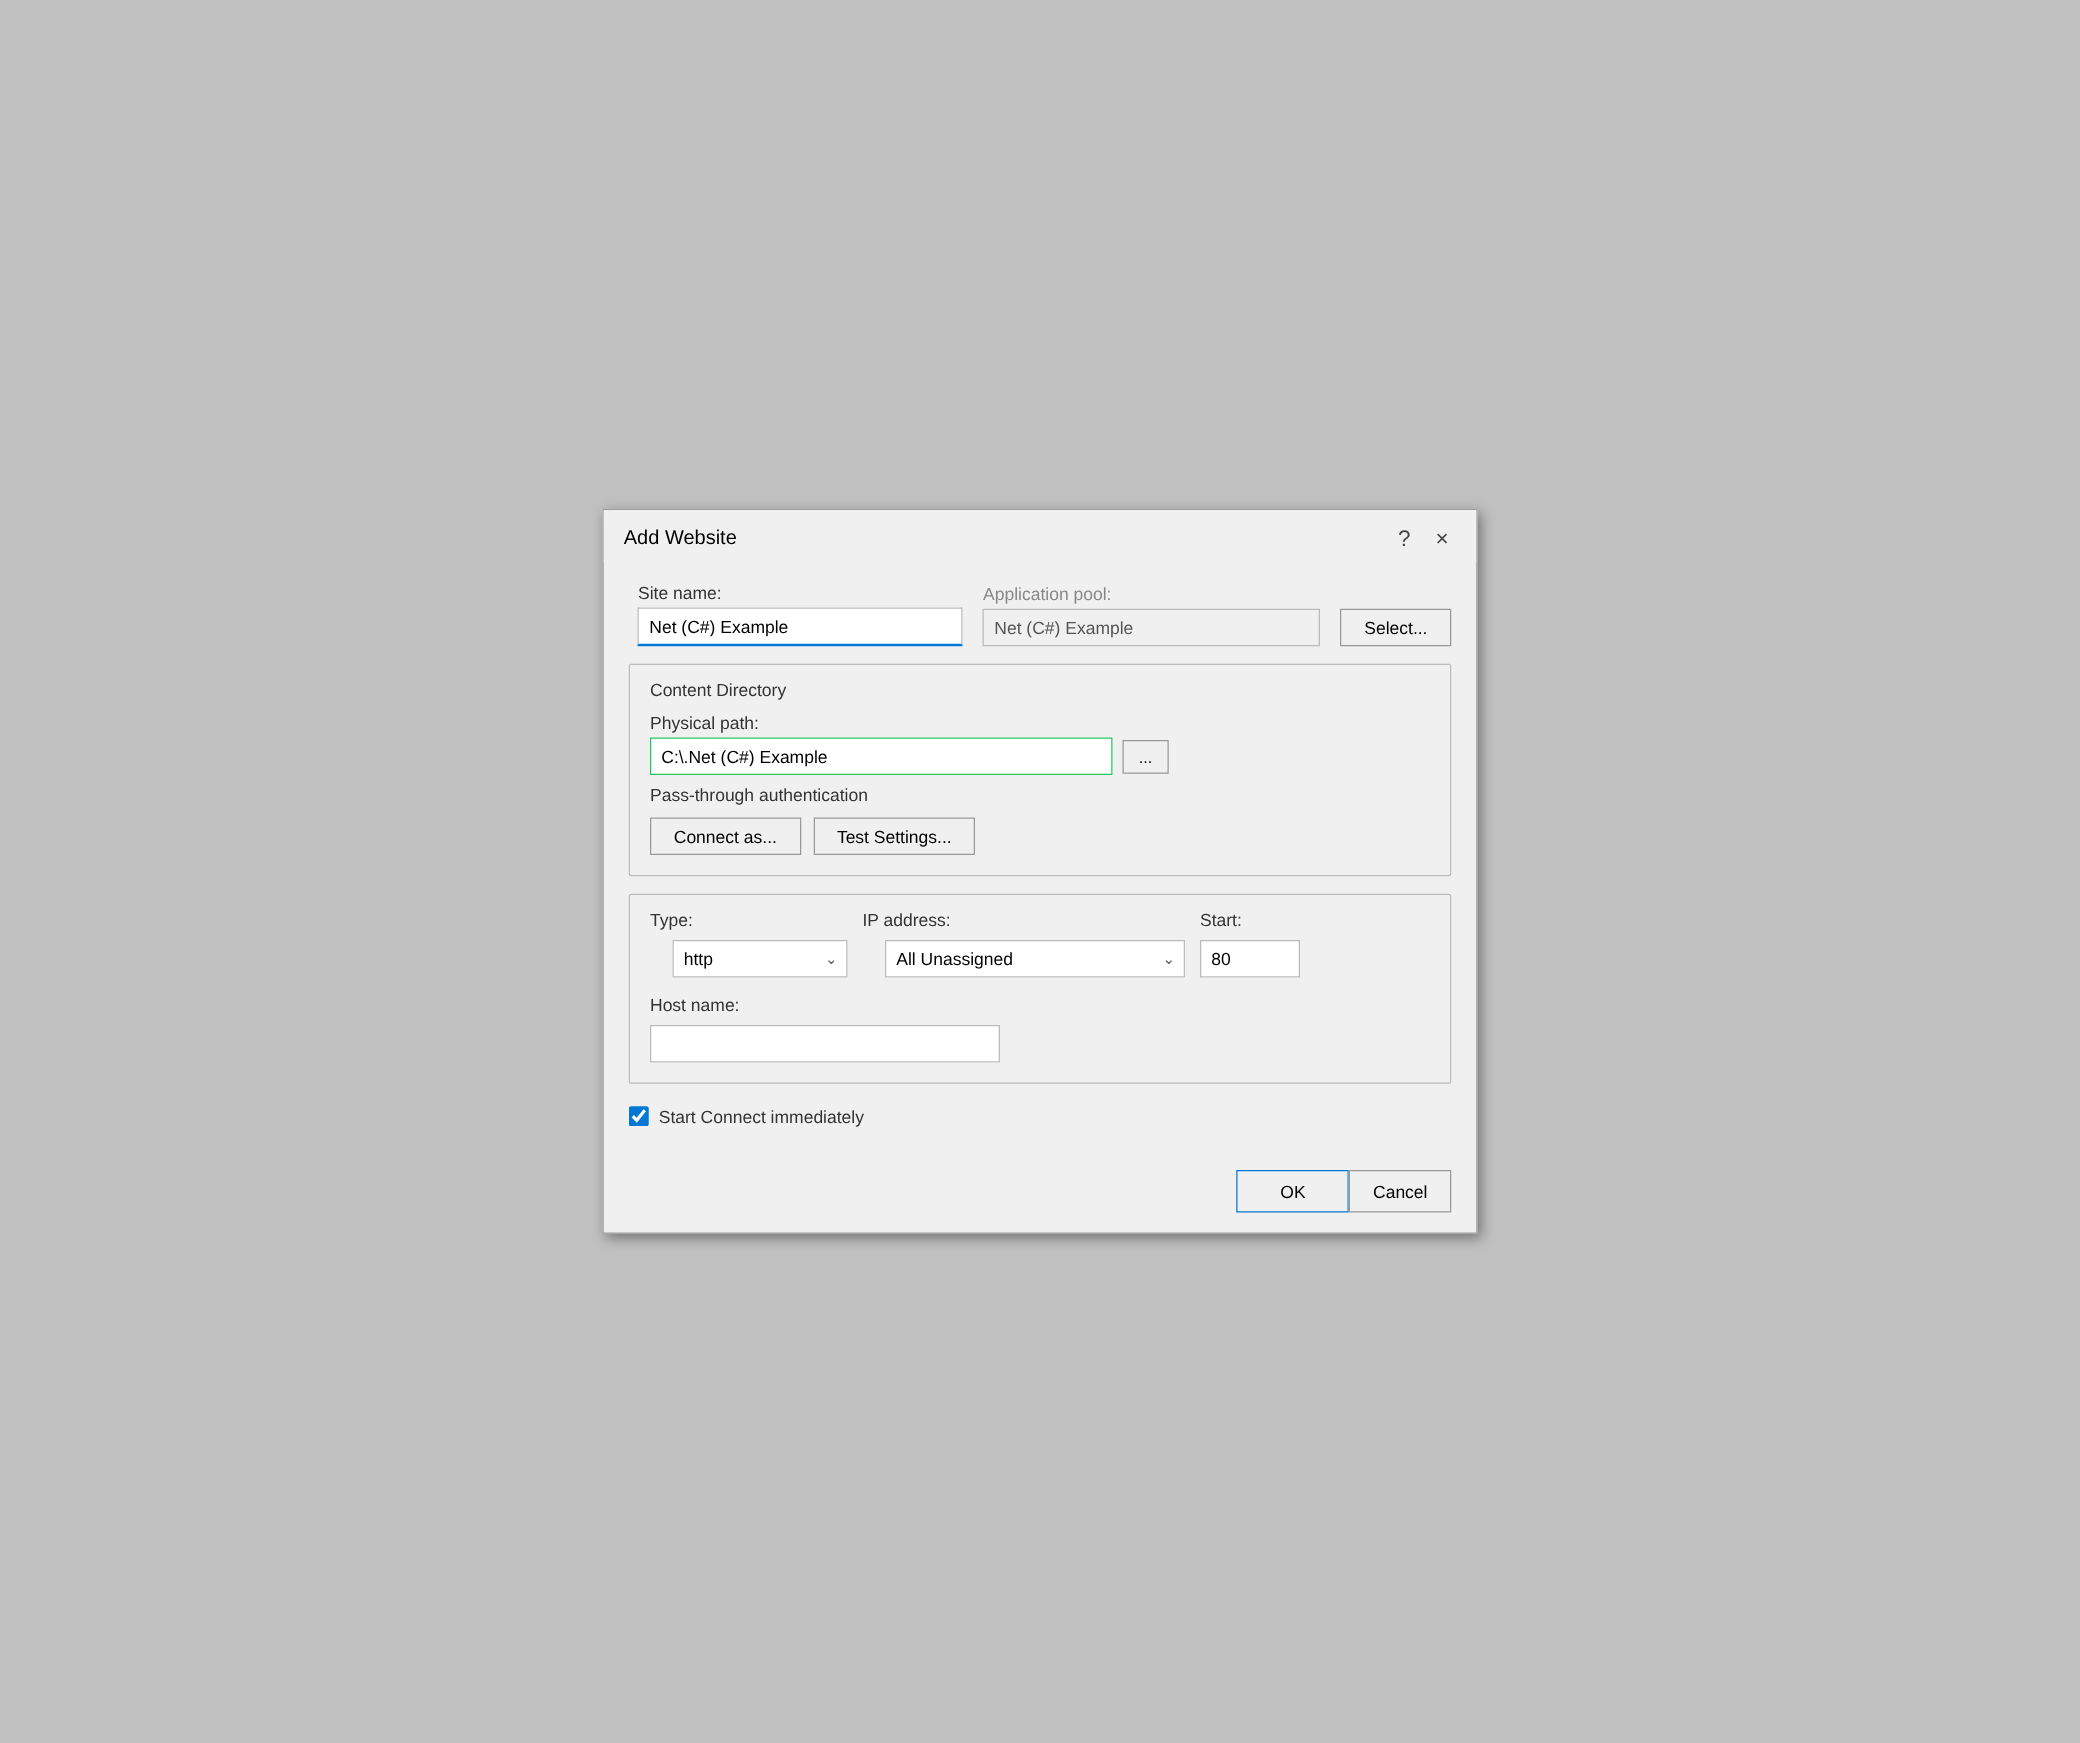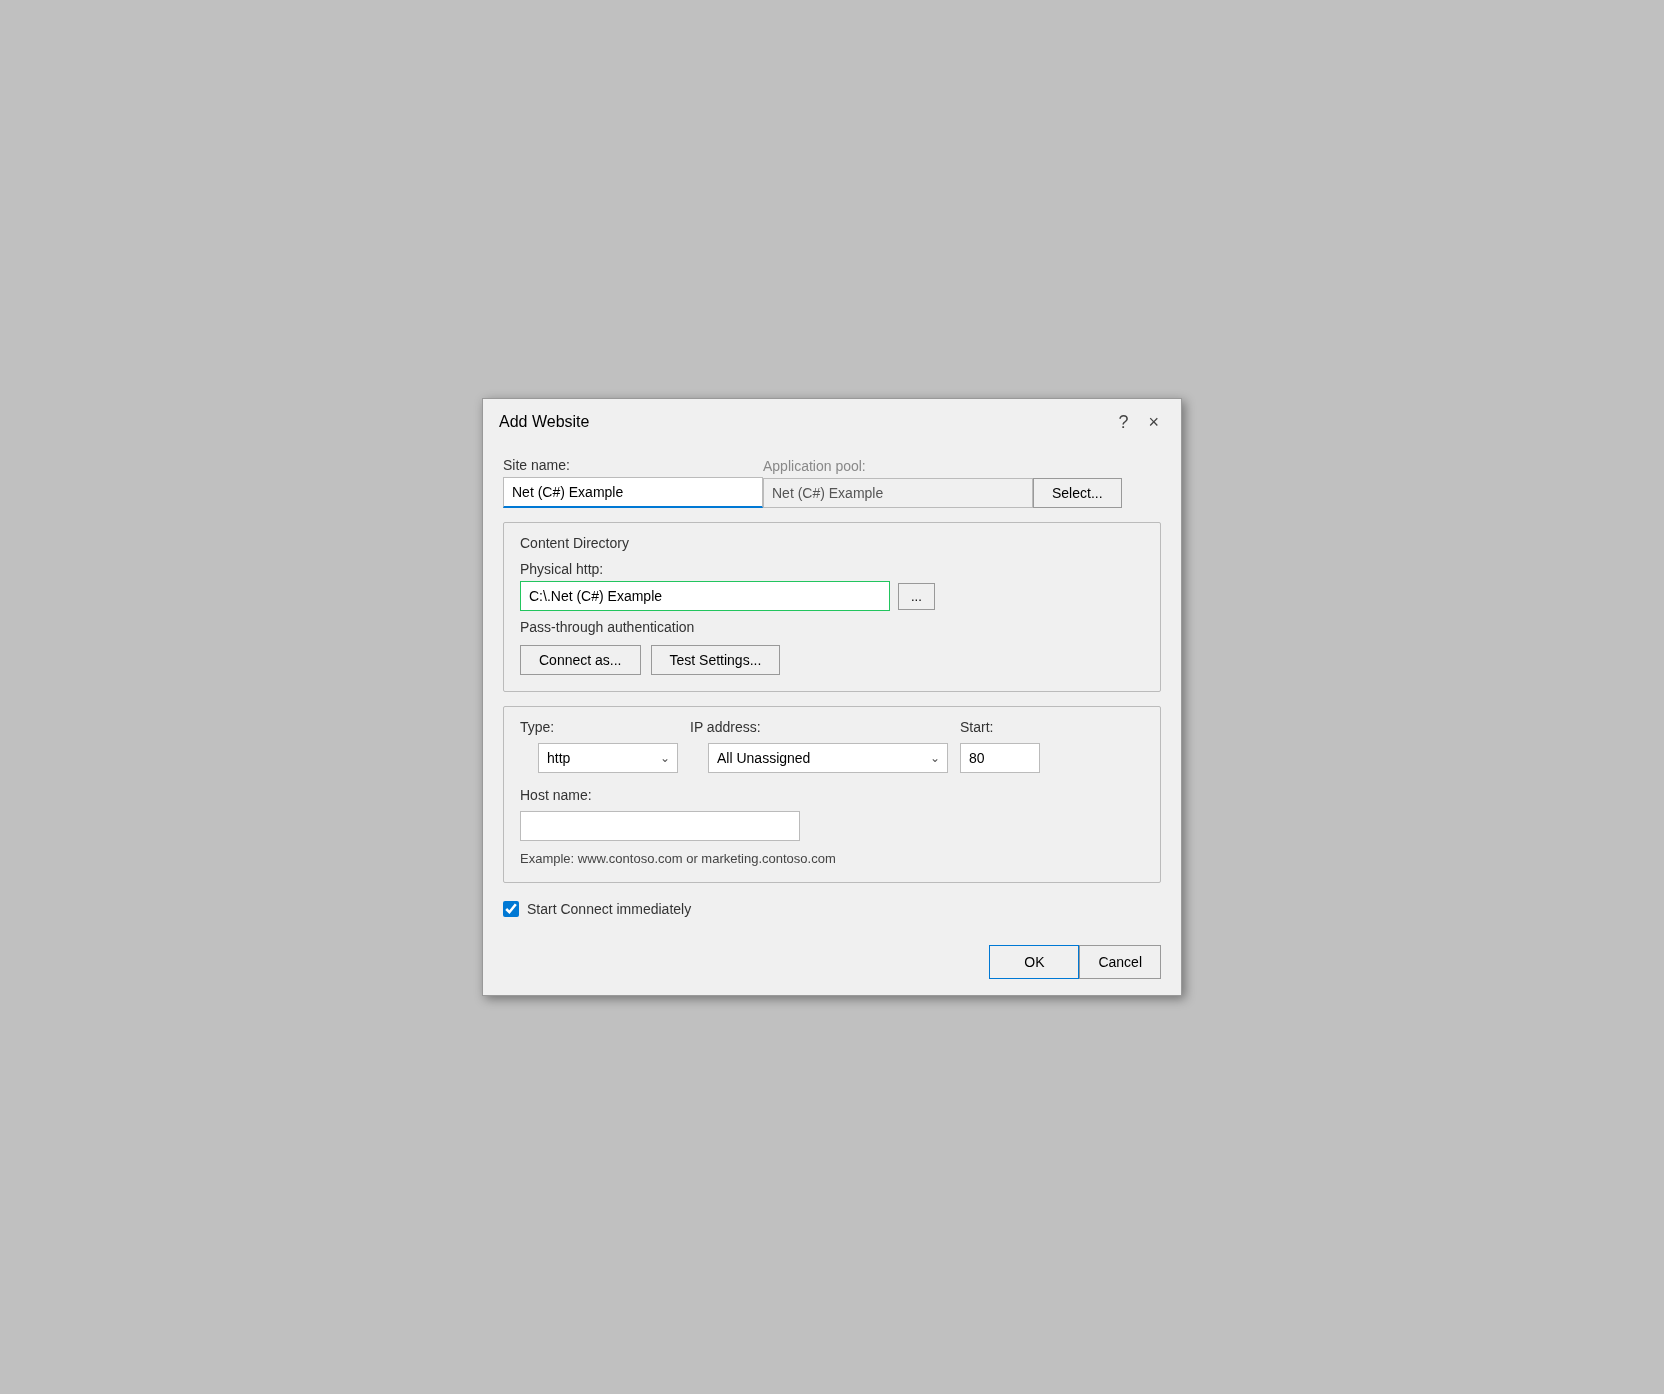--- a/index.html
+++ b/index.html
@@ -62,21 +62,23 @@
     .dialog-body {
       padding: 16px 20px 16px 20px;
       flex: 1;
       display: flex;
       flex-direction: column;
       gap: 14px;
     }
 
     .top-row {
       display: flex;
+      gap: 16px;
       align-items: flex-end;
+      justify-content: flex-end;
     }
 
     .field-group {
       display: flex;
       flex-direction: column;
       gap: 4px;
     }
 
     .field-label {
       font-size: 14px;
@@ -309,21 +311,21 @@
       <div class="field-group">
         <label class="field-label-gray">Application pool:</label>
         <input class="text-input app-pool-input" type="text" readonly="" value="Net (C#) Example" style="">
       </div>
       <button class="btn">Select...</button>
     </div>
 
     <div class="section-box">
       <div class="section-legend">Content Directory</div>
 
-      <div class="sub-field-label">Physical http:</div>
+      <div class="sub-field-label">Physical path:</div>
       <div class="physical-path-row">
         <input class="physical-path-input" type="text" value="C:\.Net (C#) Example" style="">
         <button class="browse-btn">...</button>
       </div>
 
       <div class="pass-through-label">Pass-through authentication</div>
 
       <div class="btn-row">
         <button class="btn">Connect as...</button>
         <button class="btn">Test Settings...</button>
@@ -358,21 +360,20 @@
         <div class="binding-col">
           <div class="sub-field-label">Start:</div>
           <input class="port-input" type="text" value="80" style="">
         </div>
 
       </div>
 
       <div class="binding-col">
         <div class="sub-field-label">Host name:</div>
         <input class="host-name-input" type="text" style="">
-        <div class="example-text">Example: www.contoso.com or marketing.contoso.com</div>
       </div>
 
     </div>
 
     <div class="checkbox-row">
       <input type="checkbox" class="checkbox-input" checked="" style="">
       <label class="checkbox-label">Start Connect immediately</label>
     </div>
 
   </div>

